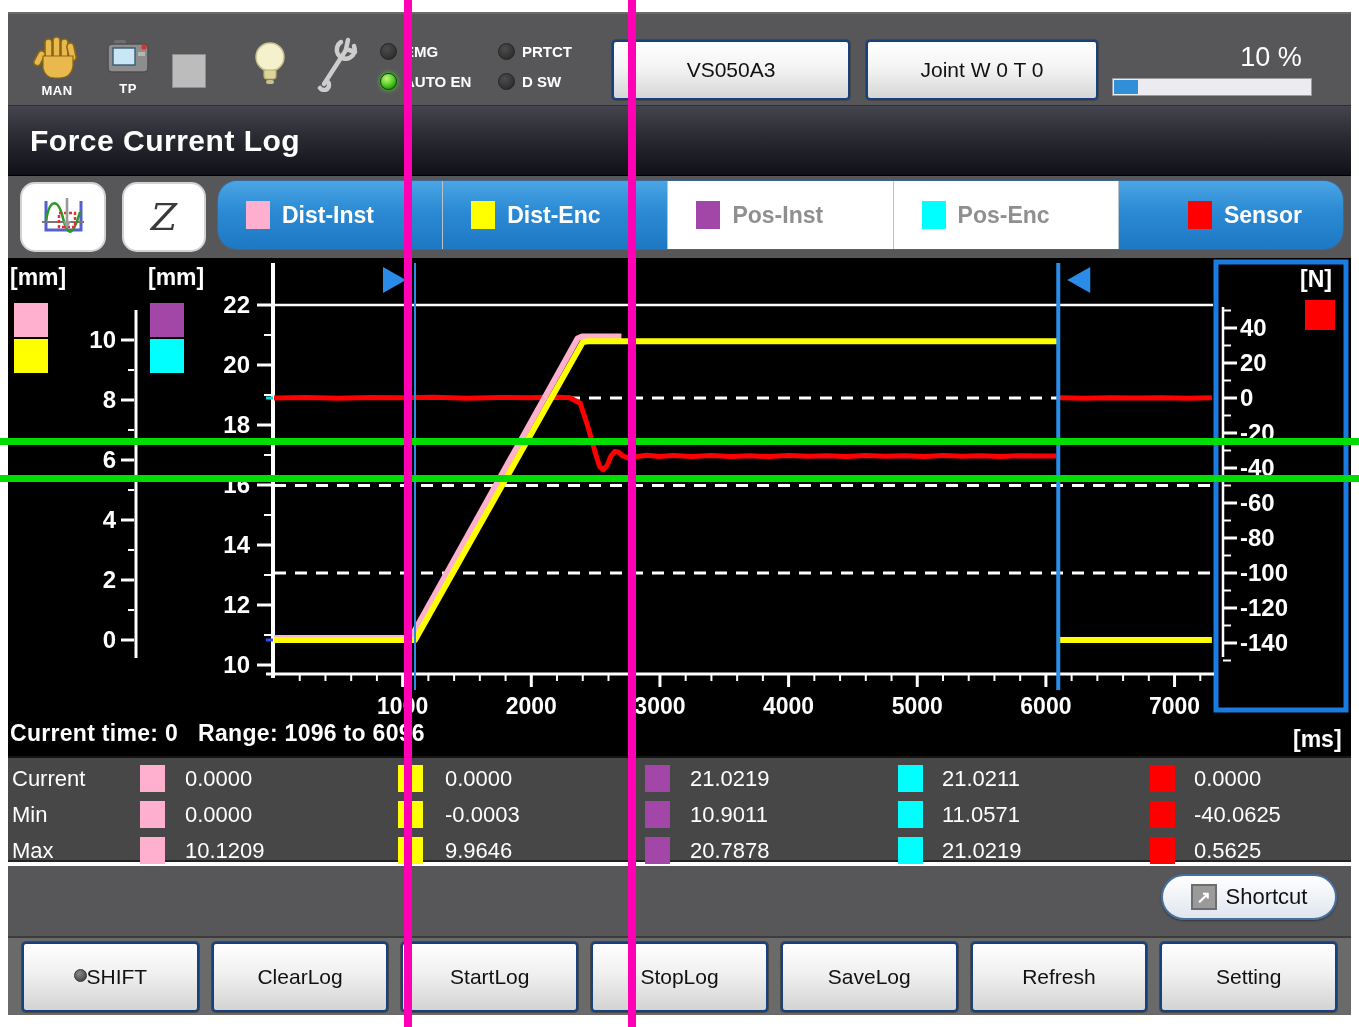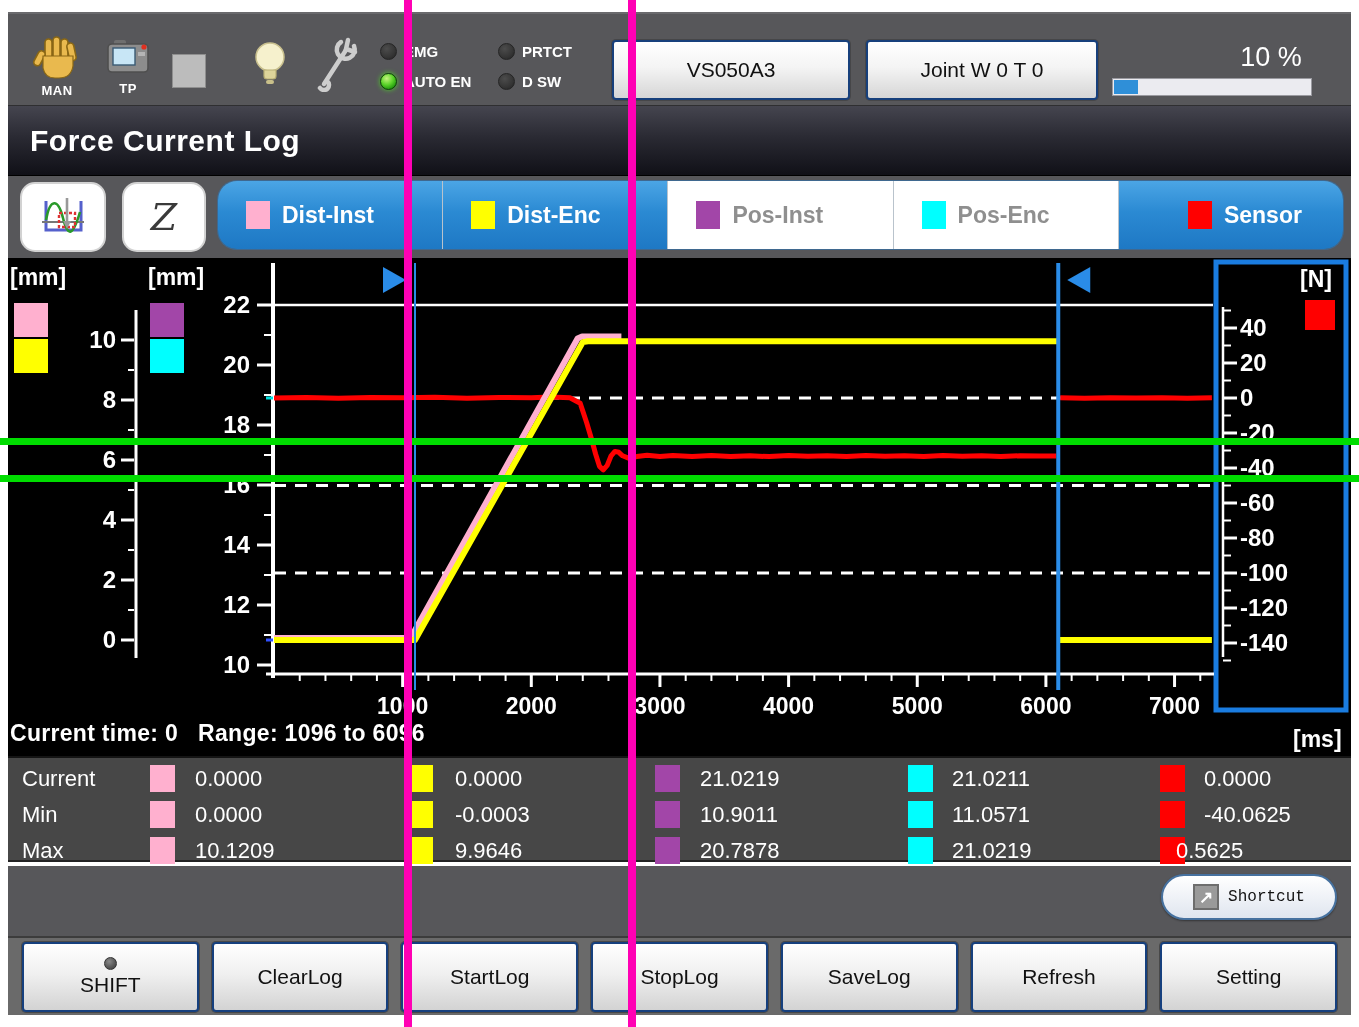--- a/index.html
+++ b/index.html
@@ -52,42 +52,42 @@
   .chartband{position:absolute;left:0;top:258px;width:1359px;height:498px;}
   .chart-bg{position:absolute;left:8px;right:8px;top:0;bottom:0;background:#000;}
   .chartband svg{position:absolute;left:0;top:0;}
   svg text{font-family:"Liberation Sans",sans-serif;font-weight:600;fill:#fff;}
   .unit{position:absolute;color:#fff;font-size:23px;font-weight:600;}
   .swatch{position:absolute;}
   .chart-footer{position:absolute;left:10px;top:462px;color:#fff;font-size:23px;font-weight:700;letter-spacing:.3px;}
   .chart-footer span{margin-right:20px;}
 
   
-  .statsband{top:756px;height:106px;background:#474747;border-top:2px solid #141414;border-bottom:2px solid #232323;color:#fff;padding-left:10px;}
+  .statsband{top:756px;height:106px;background:#474747;border-top:2px solid #141414;border-bottom:2px solid #232323;color:#fff;}
   .stat-row{position:relative;height:35px;margin-top:1px;}
   .stat-row:first-child{margin-top:4px;}
   .stat-label{position:absolute;left:4px;top:4px;font-size:22px;font-weight:400;}
   .stat-sw{position:absolute;top:3px;width:25px;height:27px;}
   .stat-val{position:absolute;top:4px;font-size:22px;font-weight:400;}
 
   
   .shortcutband{top:866px;height:70px;background:#57575a;}
   .shortcut-btn{position:absolute;right:14px;top:8px;width:176px;height:46px;border-radius:23px;
                 border:2px solid #46719f;background:linear-gradient(180deg,#ffffff,#e9edf4 70%,#dfe5ef);
                 display:flex;align-items:center;justify-content:center;gap:9px;box-shadow:0 1px 2px rgba(0,0,0,.4);}
   .shortcut-ico{width:26px;height:26px;background:#9a9a9a;border:2px solid #6d6d6d;color:#fff;
                 display:flex;align-items:center;justify-content:center;font-size:17px;font-weight:700;}
-  .shortcut-btn .lbl{font-size:16px;color:#111;font-family:Liberation Mono, monospace;}
+  .shortcut-btn .lbl{font-size:22px;color:#111;}
 
   
   .buttonbar{top:936px;height:79px;background:#6a6a6a;border-top:2px solid #3c3c3c;
              display:flex;align-items:center;gap:13px;padding:0 14px;}
   .bb-btn{flex:1;height:70px;border:2px solid #16407e;border-radius:4px;
           background:linear-gradient(180deg,#ffffff 0%,#f0f0f0 45%,#d3d3d3 100%);
-          color:#111;font-size:21px;display:flex;flex-direction:column;align-items:center;justify-content:center;
+          color:#111;font-size:21px;display:flex;flex-direction:row;align-items:center;justify-content:center;
           box-shadow:0 0 0 1px rgba(30,30,30,.45);}
   .bb-led{width:13px;height:13px;border-radius:50%;background:radial-gradient(circle at 38% 32%,#8a8a8a,#5a5a5a 55%,#3a3a3a);
           border:1px solid #333;margin-bottom:3px;}
 
   
   .ann-v{position:absolute;top:0;height:1027px;width:8px;z-index:60;}
   .ann-h{position:absolute;left:0;width:1359px;height:7px;z-index:55;}
 </style>
 </head>
 <body>
@@ -394,21 +394,21 @@
       <span class="stat-label">Max</span>
       <span class="stat-sw" style="left: 132px; background: rgb(255, 176, 207);"></span>
       <span class="stat-val" style="left:177px;">10.1209</span>
       <span class="stat-sw" style="left: 390px; background: rgb(255, 255, 0);"></span>
       <span class="stat-val" style="left:437px;">9.9646</span>
       <span class="stat-sw" style="left: 637px; background: rgb(162, 70, 168);"></span>
       <span class="stat-val" style="left:682px;">20.7878</span>
       <span class="stat-sw" style="left: 890px; background: rgb(0, 255, 255);"></span>
       <span class="stat-val" style="left:934px;">21.0219</span>
       <span class="stat-sw" style="left: 1142px; background: rgb(255, 0, 0);"></span>
-      <span class="stat-val" style="left:1158px;">0.5625</span>
+      <span class="stat-val" style="left:1186px;">0.5625</span>
     </div>
   </div>
 
   <div class="band shortcutband">
     <div class="shortcut-btn">
       <span class="shortcut-ico">↗</span>
       <span class="lbl">Shortcut</span>
     </div>
   </div>
 

